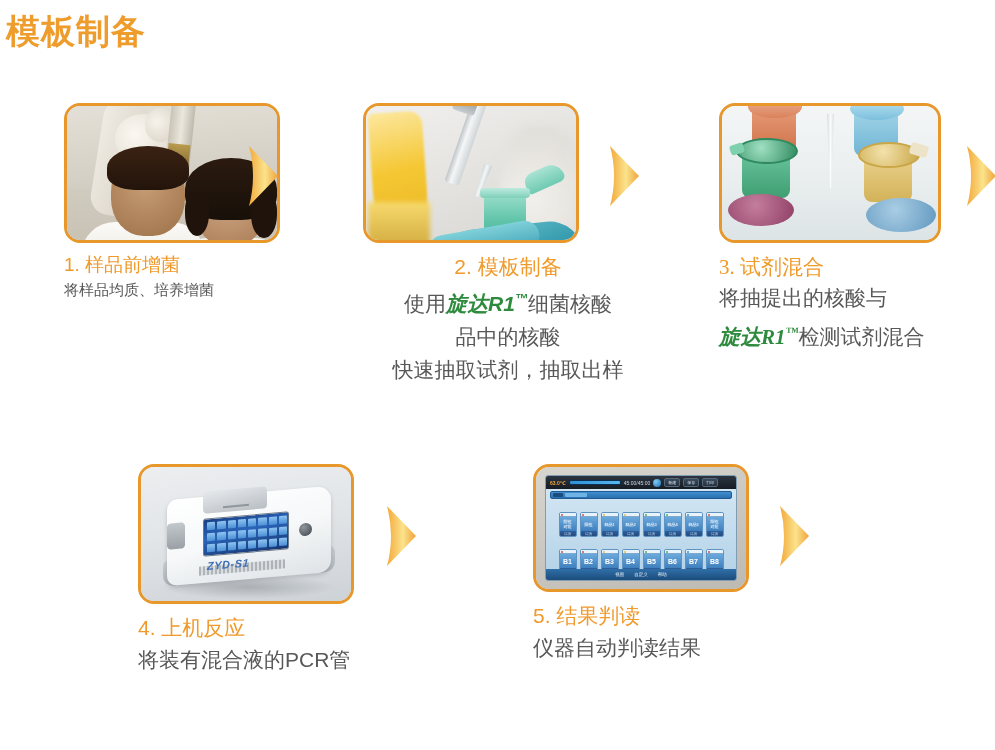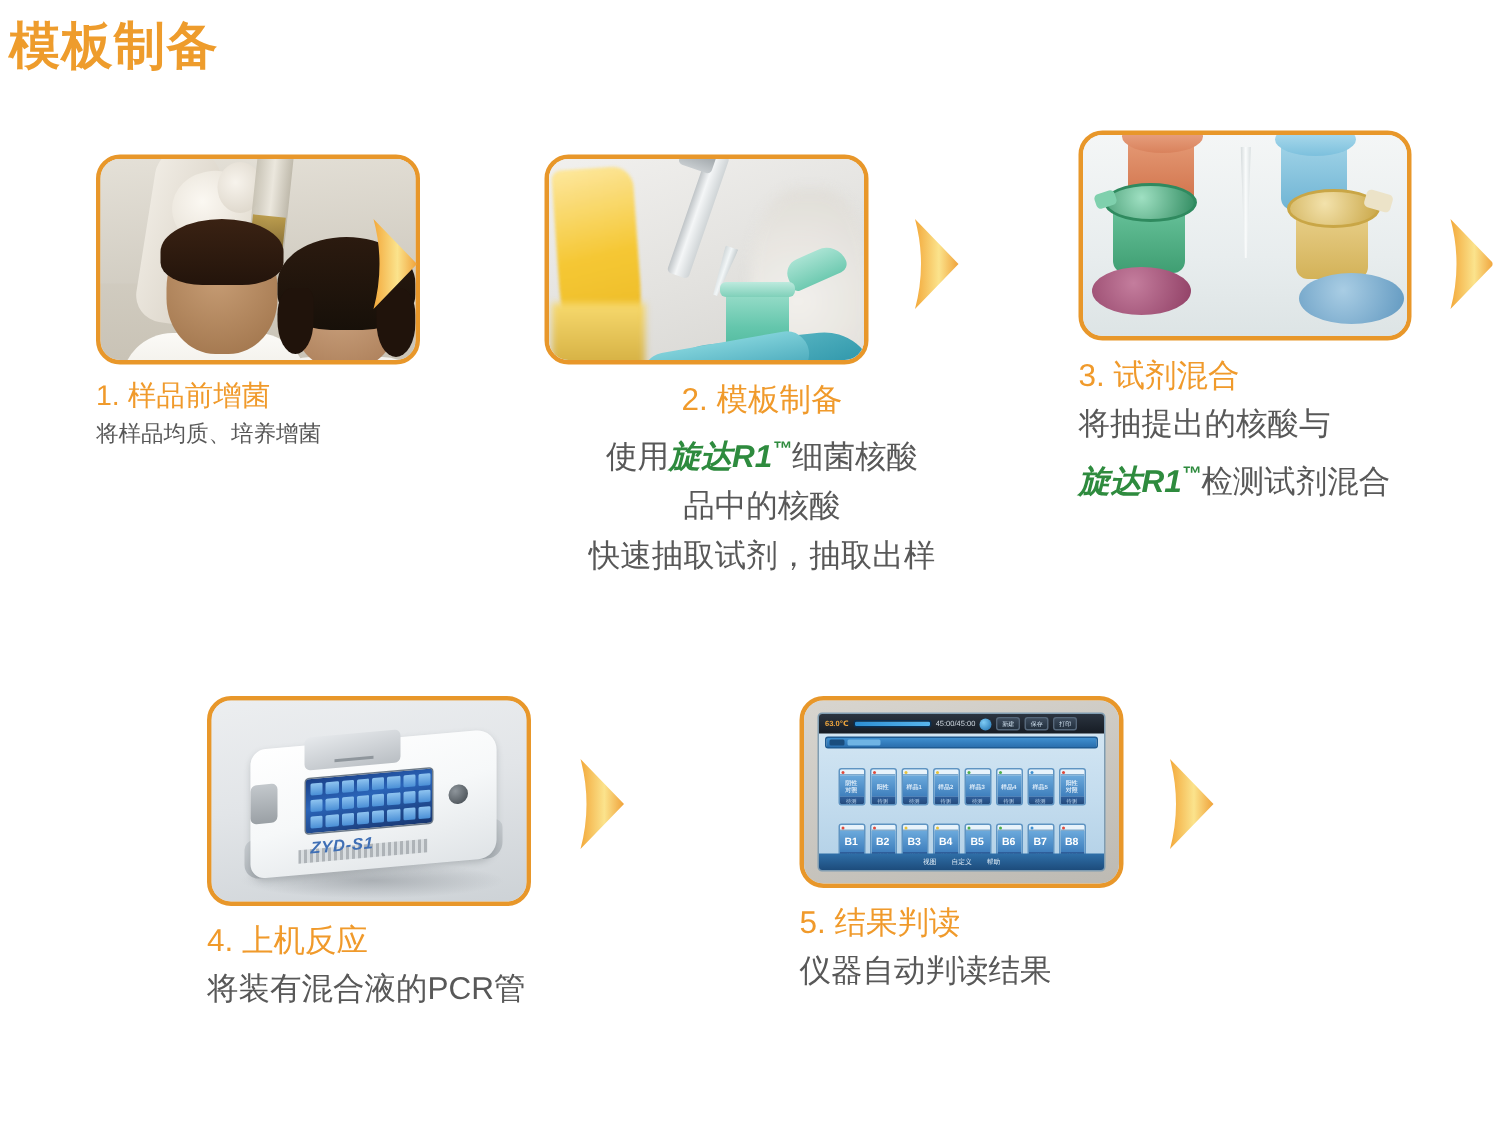--- a/index.html
+++ b/index.html
@@ -324,21 +324,21 @@
       </div>
     </div>
   </div>
 
   <div class="arrow" style="left:608px; top:145px;">
     <svg width="34" height="62" viewBox="0 0 34 62" aria-hidden="true">
       <path d="M2 1 L31 31 L2 61 Q10 31 2 1 Z" fill="url(#ag1)"></path>
     </svg>
   </div>
 
-  <div class="step sz-lg" style="left:719px; top:87px; width:276px;">
+  <div class="step sz-lg" style="left:719px; top:103px; width:276px;font-family:Liberation Serif, serif;">
     <div class="photo-frame" style="width:222px; height:140px;">
       <div class="photo-inner">
         <div class="p3-bg"></div>
 
         <div class="tube3" style="left:30px; top:-4px; width:44px; height:52px;
              background:linear-gradient(180deg,#e8a07c,#cf7048);"></div>
         <div class="cap3" style="left:26px; top:-10px; width:54px; height:22px;
              background:linear-gradient(180deg,#f0b394,#d9825c);"></div>
         <div class="tube3" style="left:132px; top:-2px; width:44px; height:52px;
              background:linear-gradient(180deg,#a8d8ea,#6fb4d4);"></div>

